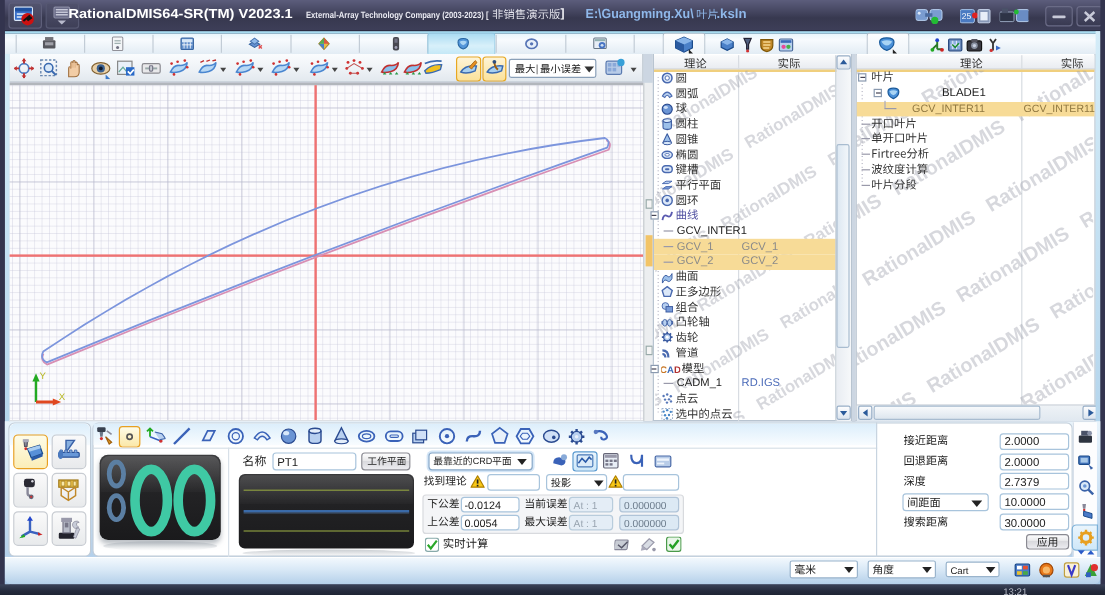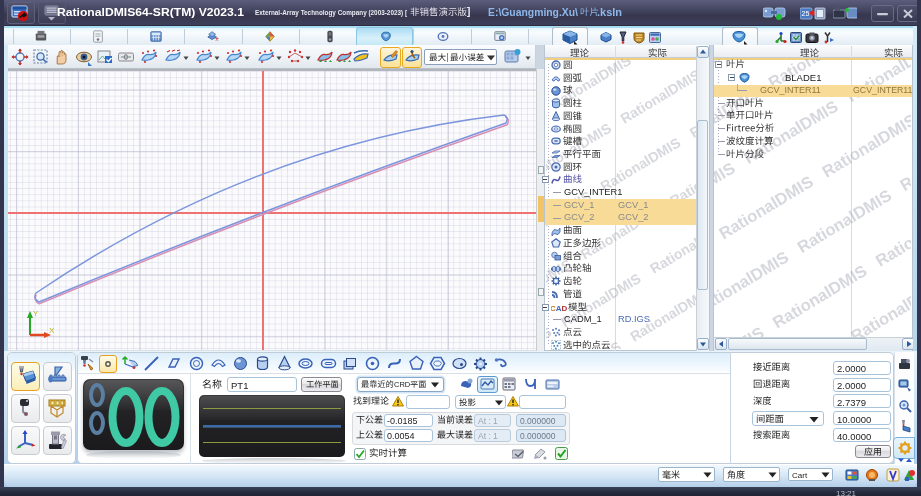--- a/index.html
+++ b/index.html
@@ -926,21 +926,21 @@
       <rect x="5.3" y="8" width="1.4" height="1.4" fill="#222"></rect>
     </svg>
     <div style="position:absolute;left:519px;top:395px;width:47px;height:13.5px;background:#fff;border:1px solid #a8c4dc;border-radius:3px"></div>
     <div style="position:absolute;left:352px;top:411.5px;width:218px;height:33px;background:#f4f5f7;border:1px solid #d8dade;border-radius:3px"></div>
     <svg style="position:absolute;left:356px;top:414.5px;" width="27.0" height="9" viewBox="0 0 3000 1000" fill="#222">
       <use href="#u4e0b" x="0"></use>
       <use href="#u516c" x="1000"></use>
       <use href="#u5dee" x="2000"></use>
     </svg>
     <div style="position:absolute;left:384px;top:413.5px;width:49px;height:13.5px;background:#fff;border:1px solid #a8c4dc;border-radius:3px"></div>
-    <span style="position:absolute;left:387px;top:417px;font:400 9px/1 'Liberation Sans',sans-serif;color:#222;letter-spacing:0px;white-space:pre;">-0.0185</span>
+    <span style="position:absolute;left:387px;top:417px;font:400 9px/1 'Liberation Sans',sans-serif;color:#222;letter-spacing:0px;white-space:pre;">-0.0124</span>
     <svg style="position:absolute;left:437px;top:414.5px;" width="36.0" height="9" viewBox="0 0 4000 1000" fill="#222">
       <use href="#u5f53" x="0"></use>
       <use href="#u524d" x="1000"></use>
       <use href="#u8bef" x="2000"></use>
       <use href="#u5dee" x="3000"></use>
     </svg>
     <div style="position:absolute;left:474px;top:413.5px;width:37px;height:13.5px;background:#e4edf6;border:1px solid #b8ccdc;border-radius:3px"></div>
     <span style="position:absolute;left:478px;top:417px;font:400 8.5px/1 'Liberation Sans',sans-serif;color:#98a4b0;letter-spacing:0px;white-space:pre;">At : 1</span>
     <div style="position:absolute;left:516px;top:413.5px;width:50px;height:13.5px;background:#dce9f4;border:1px solid #b0c4d8;border-radius:3px"></div>
     <span style="position:absolute;left:520px;top:417px;font:400 8.5px/1 'Liberation Sans',sans-serif;color:#6a7a8a;letter-spacing:0px;white-space:pre;">0.000000</span>
@@ -1017,21 +1017,21 @@
     </svg>
     <div style="position:absolute;left:833px;top:411px;width:58px;height:14px;background:#fff;border:1px solid #a8c4dc;border-radius:3px"></div>
     <span style="position:absolute;left:837px;top:414.5px;font:400 9.5px/1 'Liberation Sans',sans-serif;color:#222;letter-spacing:0px;white-space:pre;">10.0000</span>
     <svg style="position:absolute;left:752.5px;top:429.9px;" width="37.2" height="9.3" viewBox="0 0 4000 1000" fill="#222">
       <use href="#u641c" x="0"></use>
       <use href="#u7d22" x="1000"></use>
       <use href="#u8ddd" x="2000"></use>
       <use href="#u79bb" x="3000"></use>
     </svg>
     <div style="position:absolute;left:833px;top:428px;width:58px;height:14px;background:#fff;border:1px solid #a8c4dc;border-radius:3px"></div>
-    <span style="position:absolute;left:837px;top:431.5px;font:400 9.5px/1 'Liberation Sans',sans-serif;color:#222;letter-spacing:0px;white-space:pre;">40.0000</span>
+    <span style="position:absolute;left:837px;top:431.5px;font:400 9.5px/1 'Liberation Sans',sans-serif;color:#222;letter-spacing:0px;white-space:pre;">30.0000</span>
     <div class="btn" style="left:855px;top:444.5px;width:36px;height:13.5px"></div>
     <svg style="position:absolute;left:864px;top:446.5px;" width="18.0" height="9" viewBox="0 0 2000 1000" fill="#222">
       <use href="#u5e94" x="0"></use>
       <use href="#u7528" x="1000"></use>
     </svg>
     <div style="position:absolute;left:894px;top:352px;width:20px;height:112px;background:#fdfdfe;border-left:1px solid #d8e0ea"></div>
     <svg style="position:absolute;left:898px;top:357px;" width="14" height="14" viewBox="0 0 14 14">
       <rect x="1" y="6" width="11" height="6" rx="1" fill="#2e3440"></rect>
       <rect x="3" y="2" width="6" height="4" fill="#4a5268"></rect>
       <circle cx="10" cy="4" r="2" fill="#8a92a8"></circle>

